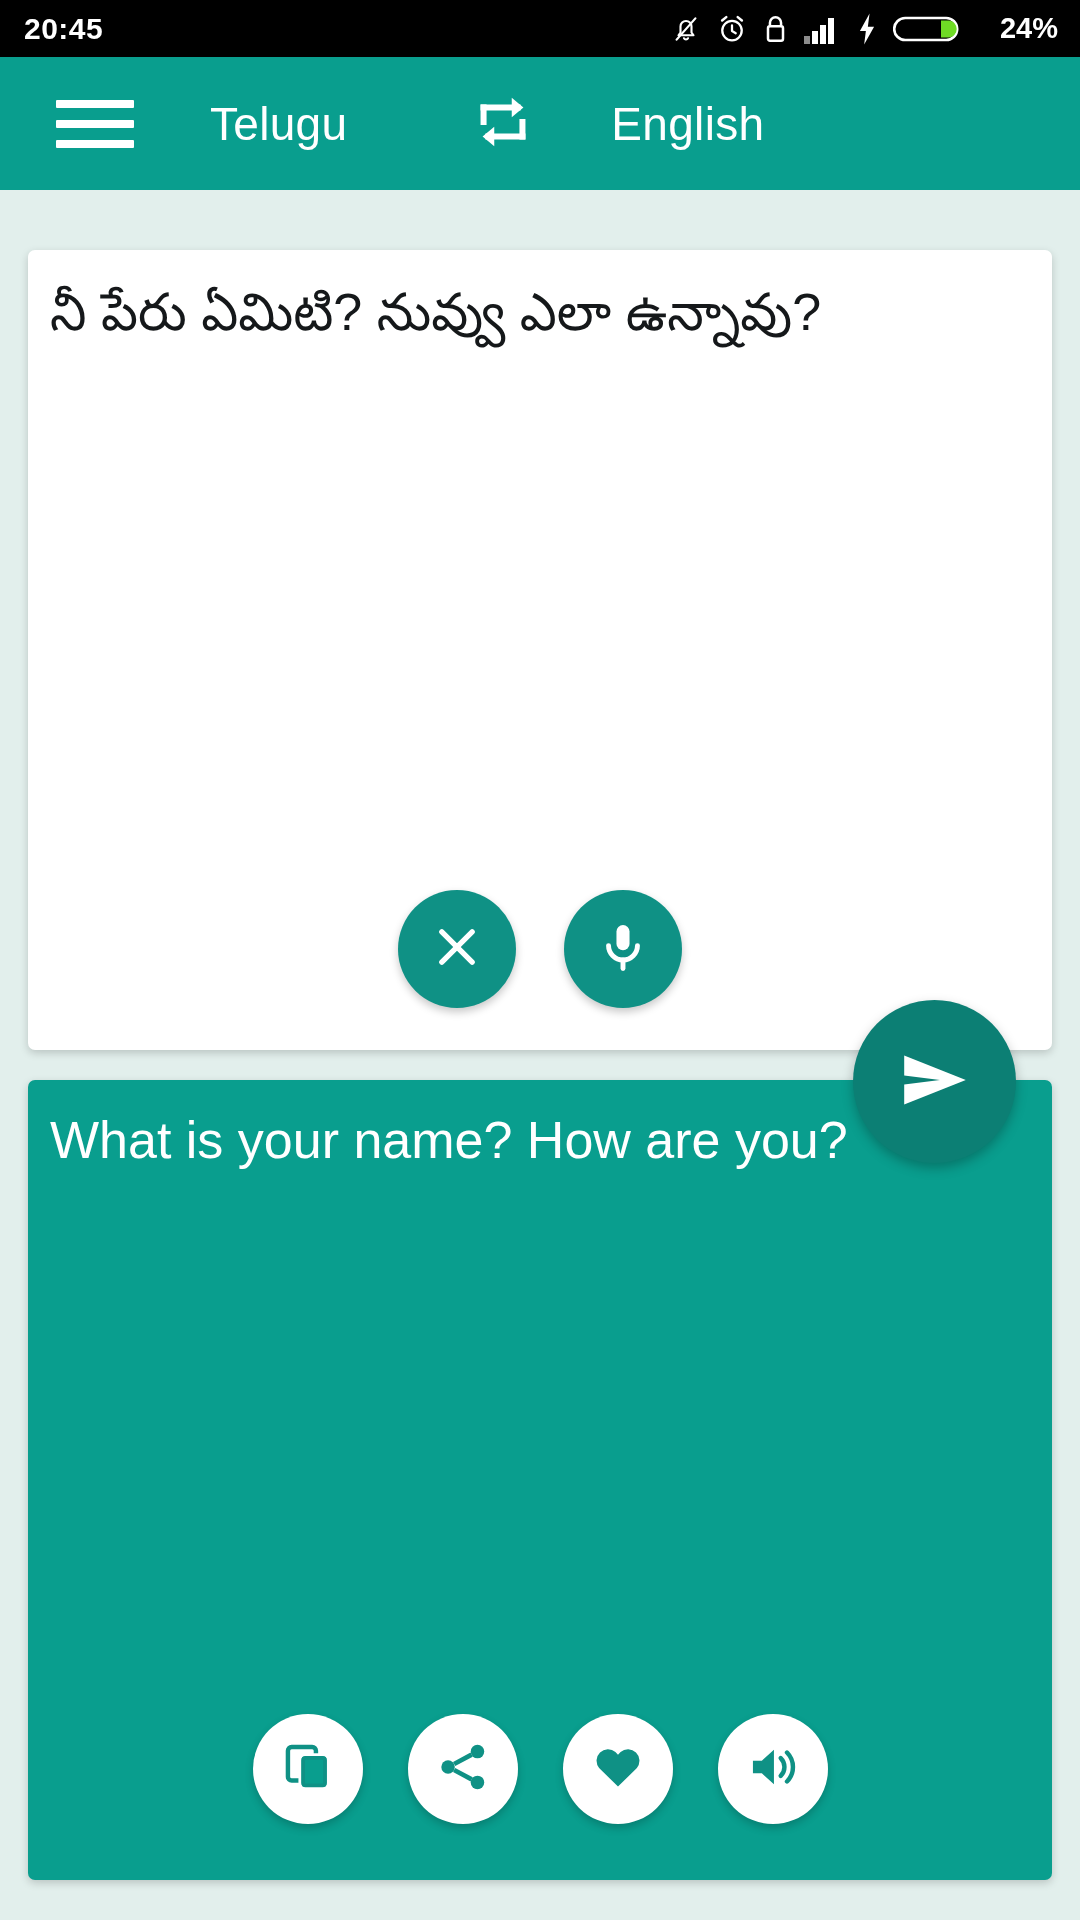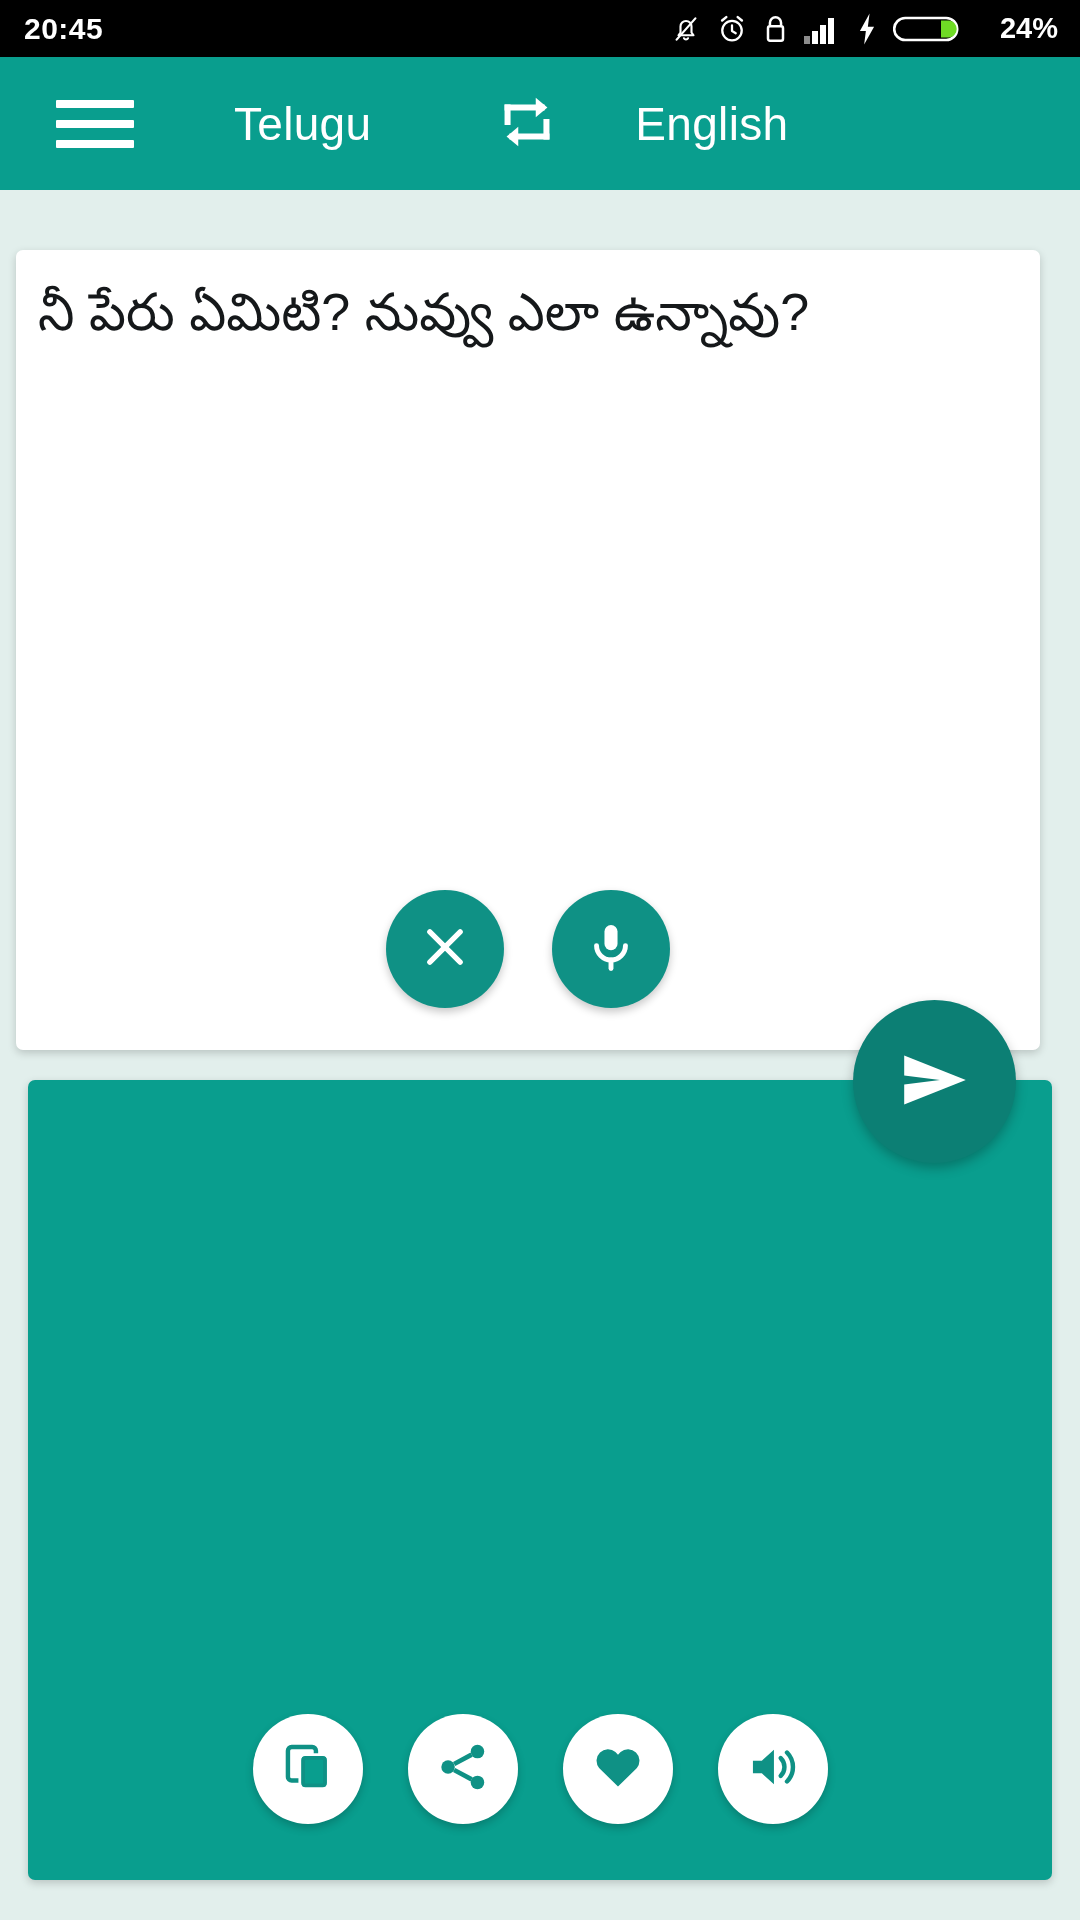--- a/index.html
+++ b/index.html
@@ -46,39 +46,39 @@
     display:flex; flex-direction:column; justify-content:space-between;
     padding:6px 0;
     cursor:pointer;
   }
   .hamburger span{
     display:block; height:8px; width:100%;
     background:#fff; border-radius:1px;
   }
   .lang-src{
     flex:0 0 auto;
-    margin-left:100px;
+    margin-left:76px;
     font-size:46px; color:#fff; font-weight:400;
     letter-spacing:.3px;
   }
   .swap-btn{
     margin-left:120px;
     width:72px; height:72px;
     display:flex; align-items:center; justify-content:center;
   }
   .lang-dst{
     margin-left:72px;
     font-size:46px; color:#fff; font-weight:400;
     letter-spacing:.3px;
   }
 
   
   .source-card{
     position:absolute;
-    left:16px; top:250px;
+    left:28px; top:250px;
     width:1024px; height:800px;
     background:#fff;
     border-radius:7px;
     box-shadow:0 3px 8px rgba(0,0,0,0.18);
     overflow:hidden;
   }
   .source-text{
     position:absolute;
     left:22px; top:30px; right:22px;
     font-size:52px;
@@ -262,20 +262,21 @@
 
 <div class="send-fab">
   <span>
     <svg width="84" height="84" viewBox="0 0 24 24">
       <path d="M3.2 5.0 20.8 12 3.2 19.0 3.2 13.3 13.4 12 3.2 10.7z" fill="#fff"></path>
     </svg>
   </span>
 </div>
 
 <div class="target-card">
+  <div class="target-text">What is your name? How are you?</div>
 
   <div class="tgt-actions">
 
     <div class="round-btn-light">
       <span>
         <svg width="56" height="56" viewBox="0 0 24 24">
           <rect x="3.4" y="3.4" width="12" height="14.4" rx="1.6" fill="none" stroke="#0f9185" stroke-width="1.9"></rect>
           <rect x="8.6" y="6.8" width="12" height="14.4" rx="1.6" fill="#099e8e" stroke="#ffffff" stroke-width="1.4"></rect>
           <rect x="9.9" y="8.1" width="9.4" height="11.8" rx="1" fill="none" stroke="#0f9185" stroke-width="1.6"></rect>
         </svg>

